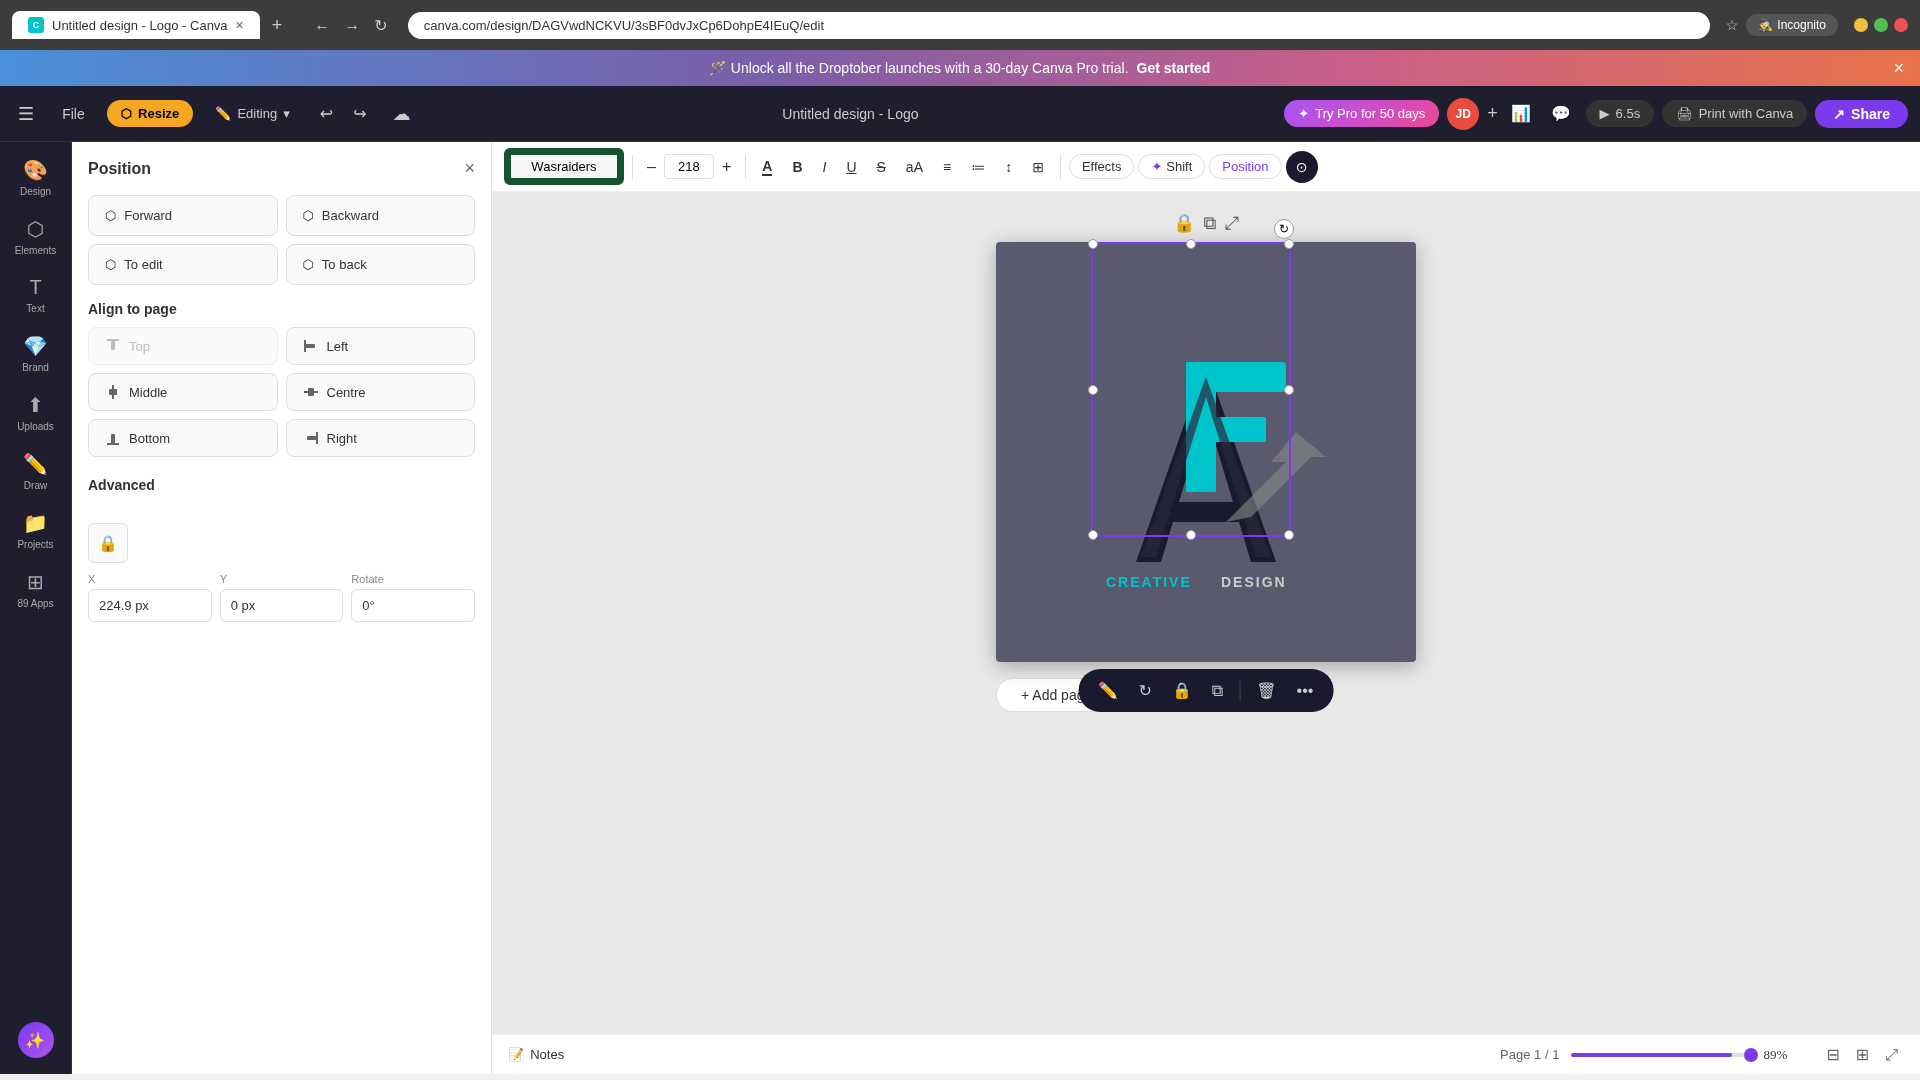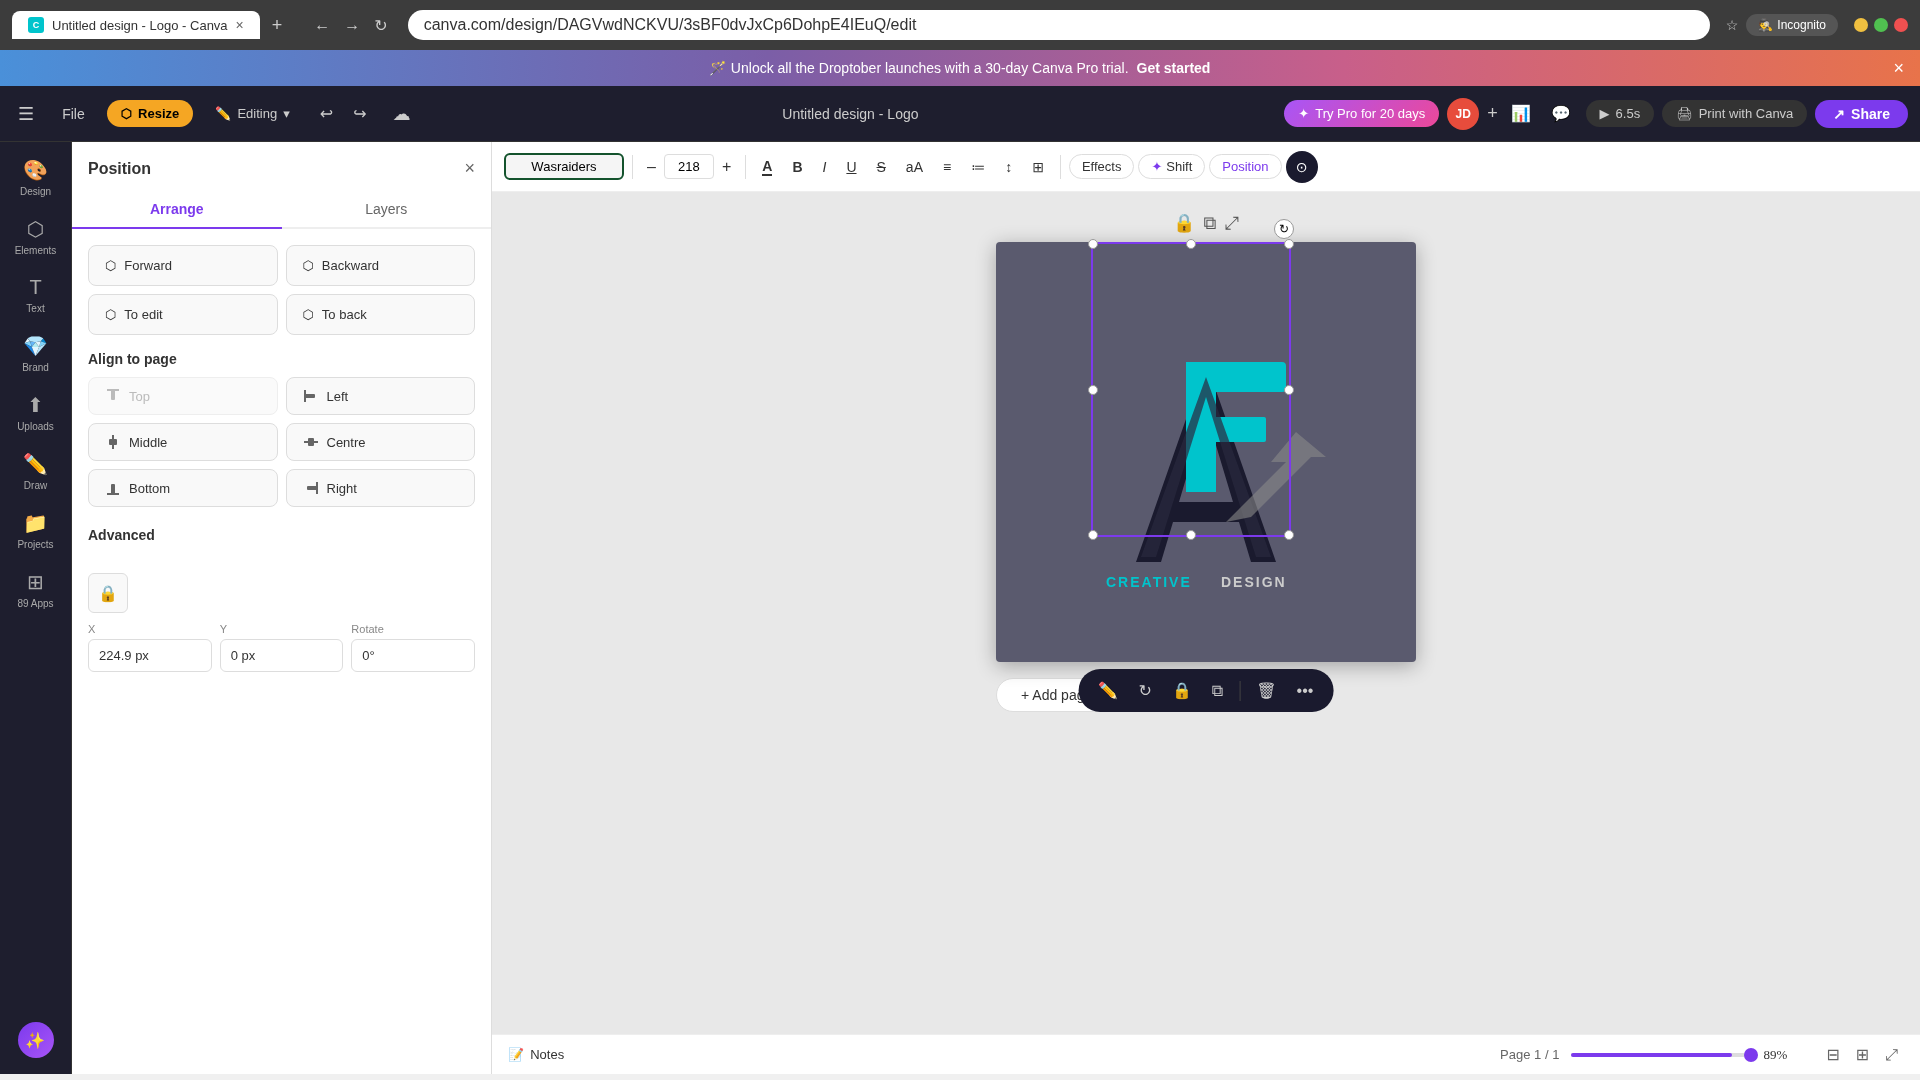--- a/index.html
+++ b/index.html
@@ -7,21 +7,21 @@
 
     
     .browser-chrome { background: #3c3c3c; height: 50px; display: flex; align-items: center; padding: 0 12px; gap: 8px; }
     .browser-tabs { display: flex; align-items: center; gap: 4px; }
     .browser-tab { background: #fff; border-radius: 8px 8px 0 0; padding: 6px 16px; font-size: 13px; display: flex; align-items: center; gap: 8px; color: #333; min-width: 200px; }
     .browser-tab .favicon { width: 16px; height: 16px; background: #00c4cc; border-radius: 3px; display: flex; align-items: center; justify-content: center; color: white; font-size: 9px; font-weight: bold; }
     .tab-close { margin-left: auto; cursor: pointer; color: #666; font-size: 14px; }
     .new-tab-btn { background: transparent; border: none; color: #ccc; font-size: 18px; cursor: pointer; padding: 4px 8px; }
     .browser-controls { display: flex; align-items: center; gap: 6px; margin-left: 12px; }
     .browser-btn { background: transparent; border: none; color: #ccc; font-size: 16px; cursor: pointer; padding: 4px; border-radius: 4px; }
-    .address-bar { flex: 1; background: #fff; border-radius: 20px; padding: 6px 16px; font-size: 16px; color: #333; display: flex; align-items: center; gap: 8px; margin: 0 8px; }
+    .address-bar { flex: 1; background: #fff; border-radius: 20px; padding: 6px 16px; font-size: 13px; color: #333; display: flex; align-items: center; gap: 8px; margin: 0 8px; }
     .address-bar span { flex: 1; }
     .browser-actions { display: flex; align-items: center; gap: 8px; }
     .browser-action-btn { background: transparent; border: none; color: #ccc; font-size: 14px; cursor: pointer; }
     .incognito-btn { background: #555; border: none; color: #fff; padding: 4px 12px; border-radius: 12px; font-size: 12px; cursor: pointer; display: flex; align-items: center; gap: 4px; }
     .window-controls { display: flex; gap: 6px; margin-left: 8px; }
     .win-btn { width: 14px; height: 14px; border-radius: 50%; border: none; cursor: pointer; }
     .win-minimize { background: #f0c040; }
     .win-maximize { background: #50c050; }
     .win-close { background: #f05050; }
 
@@ -79,21 +79,21 @@
     .advanced-section { margin-top: 20px; }
     .advanced-label { font-size: 14px; font-weight: 600; color: #333; margin-bottom: 12px; }
     .fields-row { display: flex; gap: 8px; margin-bottom: 10px; }
     .field-group { flex: 1; }
     .field-label { font-size: 11px; color: #888; margin-bottom: 4px; }
     .field-input { border: 1px solid #ddd; border-radius: 6px; padding: 8px 10px; font-size: 13px; width: 100%; color: #333; background: #fff; }
     .ratio-btn { width: 40px; height: 40px; border: 1px solid #ddd; border-radius: 6px; background: #f9f9f9; display: flex; align-items: center; justify-content: center; cursor: pointer; font-size: 16px; color: #666; margin-top: 18px; }
 
     
     .toolbar { background: #fff; border-bottom: 1px solid #eee; padding: 0 12px; display: flex; align-items: center; gap: 4px; height: 50px; }
-    .toolbar-font { background: #f5f5f5; border: 2px solid #14532d; border-radius: 6px; padding: 4px 10px; font-size: 13px; cursor: pointer; min-width: 120px; }
+    .toolbar-font { background: #f5f5f5; border: 7px solid #14532d; border-radius: 6px; padding: 4px 10px; font-size: 13px; cursor: pointer; min-width: 120px; }
     .toolbar-sep { width: 1px; height: 24px; background: #ddd; margin: 0 4px; }
     .toolbar-size { display: flex; align-items: center; gap: 2px; }
     .size-btn { background: transparent; border: none; font-size: 16px; cursor: pointer; color: #333; padding: 4px 6px; border-radius: 4px; }
     .size-input { border: 1px solid #ddd; border-radius: 4px; padding: 4px 6px; width: 50px; text-align: center; font-size: 13px; }
     .toolbar-btn { background: transparent; border: none; cursor: pointer; padding: 6px 8px; border-radius: 4px; font-size: 14px; color: #333; display: flex; align-items: center; }
     .effects-btn { background: transparent; border: 1px solid #ddd; border-radius: 20px; padding: 4px 12px; font-size: 13px; cursor: pointer; color: #333; }
     .shift-btn { display: flex; align-items: center; gap: 4px; background: transparent; border: 1px solid #ddd; border-radius: 20px; padding: 4px 12px; font-size: 13px; cursor: pointer; color: #333; }
     .position-btn { background: transparent; border: 1px solid #ddd; border-radius: 20px; padding: 4px 12px; font-size: 13px; cursor: pointer; color: #7c3aed; font-weight: 500; }
     .copy-style-btn { width: 32px; height: 32px; background: #1a1a2e; border-radius: 50%; display: flex; align-items: center; justify-content: center; color: white; cursor: pointer; border: none; font-size: 14px; position: relative; }
     .copy-style-tooltip { position: absolute; bottom: -32px; left: 50%; transform: translateX(-50%); background: #333; color: white; font-size: 11px; padding: 4px 8px; border-radius: 4px; white-space: nowrap; pointer-events: none; }
@@ -187,21 +187,21 @@
     <button>↩</button>
     <button>↪</button>
   </div>
   <button class="cloud-btn">☁</button>
   <div class="title-center">
     <span class="design-title">Untitled design - Logo</span>
   </div>
   <div class="header-right">
     <button class="pro-btn">
       <span>✦</span>
-      <span>Try Pro for 20 days</span>
+      <span>Try Pro for 50 days</span>
     </button>
     <div class="avatar">JD</div>
     <button class="plus-btn">+</button>
     <button class="header-icon-btn">📊</button>
     <button class="header-icon-btn">💬</button>
     <button class="play-btn">
       <span>▶</span>
       <span>6.5s</span>
     </button>
     <button class="print-btn">
@@ -252,24 +252,20 @@
     </div>
     <div class="sidebar-icon sidebar-icon-bottom">
       <button class="magic-btn">✨</button>
     </div>
   </div>
 
   <div class="position-panel">
     <div class="panel-header">
       <span class="panel-title">Position</span>
       <button class="panel-close">×</button>
-    </div>
-    <div class="panel-tabs">
-      <div class="panel-tab active">Arrange</div>
-      <div class="panel-tab">Layers</div>
     </div>
     <div class="panel-content">
 
       <div class="order-grid">
         <button class="order-btn">
           <span>⬡</span>
           <span>Forward</span>
         </button>
         <button class="order-btn">
           <span>⬡</span>

